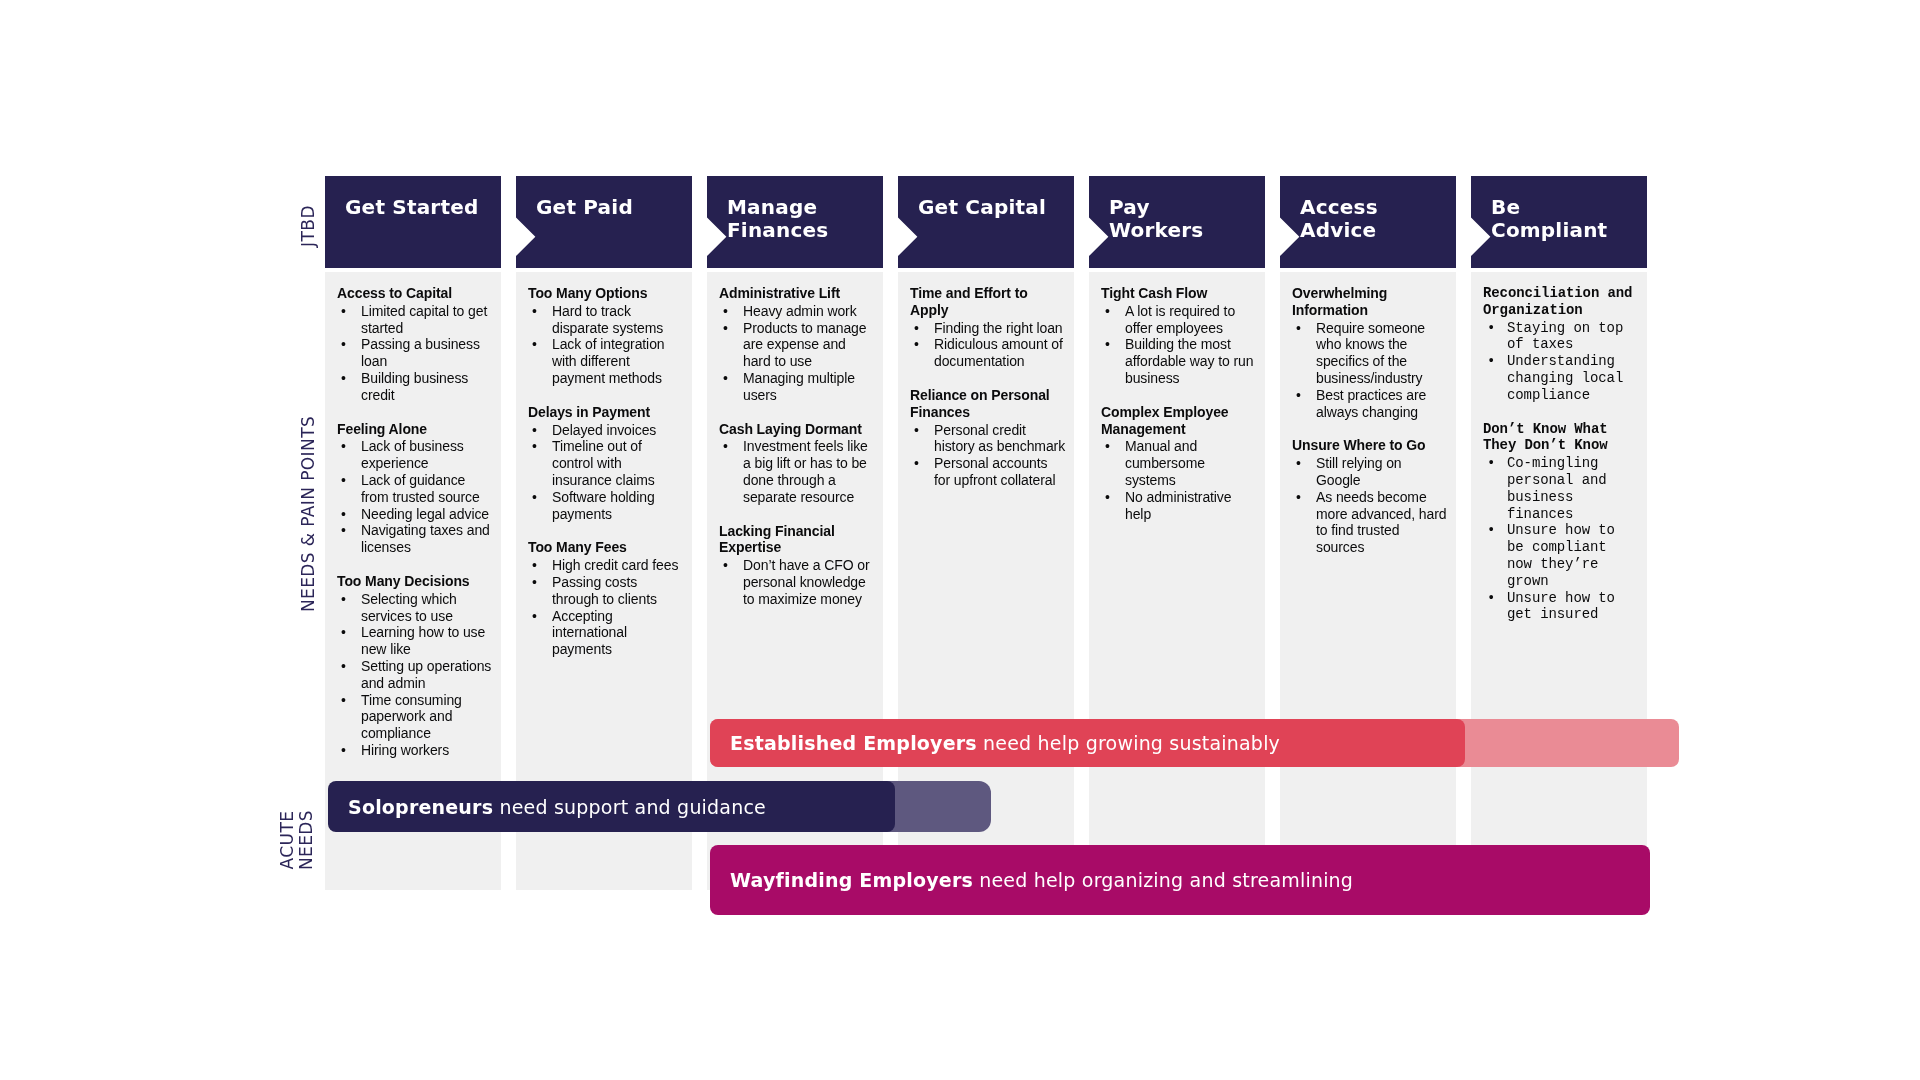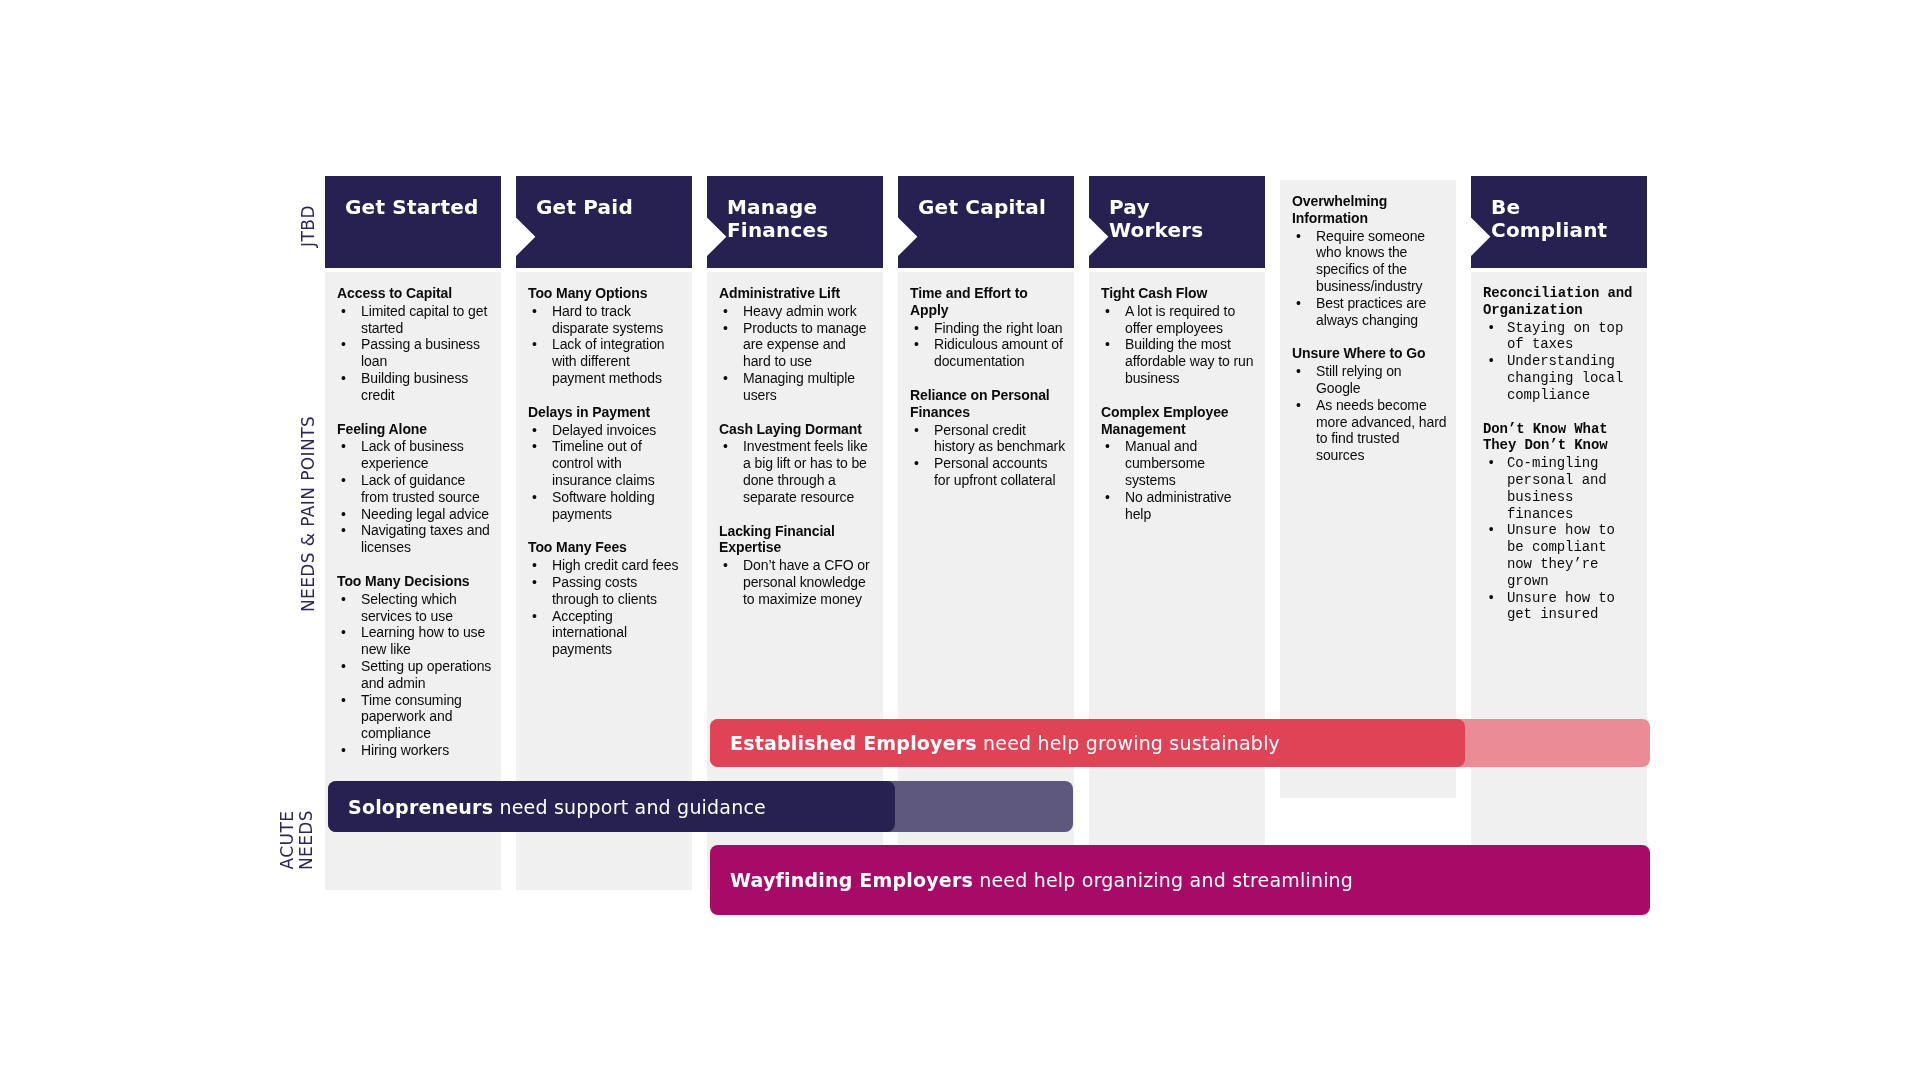--- a/index.html
+++ b/index.html
@@ -27,23 +27,23 @@
   .bullet-row{display:flex;}
   .dot{width:24px;flex:0 0 24px;padding-left:4px;box-sizing:border-box;}
   .bullet-text{flex:1;}
 
   
   .bar{position:absolute;border-radius:8px;}
   .bar-label{position:absolute;left:20px;top:50%;transform:translateY(-50%);
              color:#ffffff;font-family:"DejaVu Sans",sans-serif;font-size:19px;
              letter-spacing:.2px;white-space:nowrap;}
   .bar-label b{font-weight:700;}
-  #bar-established{left:710px;top:719px;width:940px;height:48px;}
+  #bar-established{left:710px;top:719px;width:940px;height:48px;padding-left:29px;}
   #bar-established .overlay{position:absolute;left:0;top:0;width:755px;height:48px;border-radius:8px;}
-  #bar-solopreneurs{left:328px;top:781px;width:745px;height:51px;}
+  #bar-solopreneurs{left:328px;top:781px;width:663px;height:51px;border-radius:12px;}
   #bar-solopreneurs .overlay{position:absolute;left:0;top:0;width:567px;height:51px;border-radius:8px;}
   #bar-wayfinding{left:710px;top:845px;width:940px;height:70px;text-decoration:underline;}
   .overlay{z-index:1;}
   .bar .bar-label{z-index:2;}
 </style>
 </head>
 <body>
 
 <div class="canvas">
 
@@ -260,20 +260,23 @@
             </div>
             <div class="bullet-row">
               <span class="dot">•</span>
               <span class="bullet-text">No administrative help</span>
             </div>
           </div>
         </div>
     </div>
 
     <div class="col">
+      <div class="col-header notched" style="background: rgb(38, 33, 80);">
+        <span class="col-title">Access Advice</span>
+      </div>
       <div class="col-body" style="background: rgb(240, 240, 240);">
           <div class="group">
             <div class="group-heading">Overwhelming Information</div>
             <div class="bullet-row">
               <span class="dot">•</span>
               <span class="bullet-text">Require someone who knows the specifics of the business/industry</span>
             </div>
             <div class="bullet-row">
               <span class="dot">•</span>
               <span class="bullet-text">Best practices are always changing</span>

